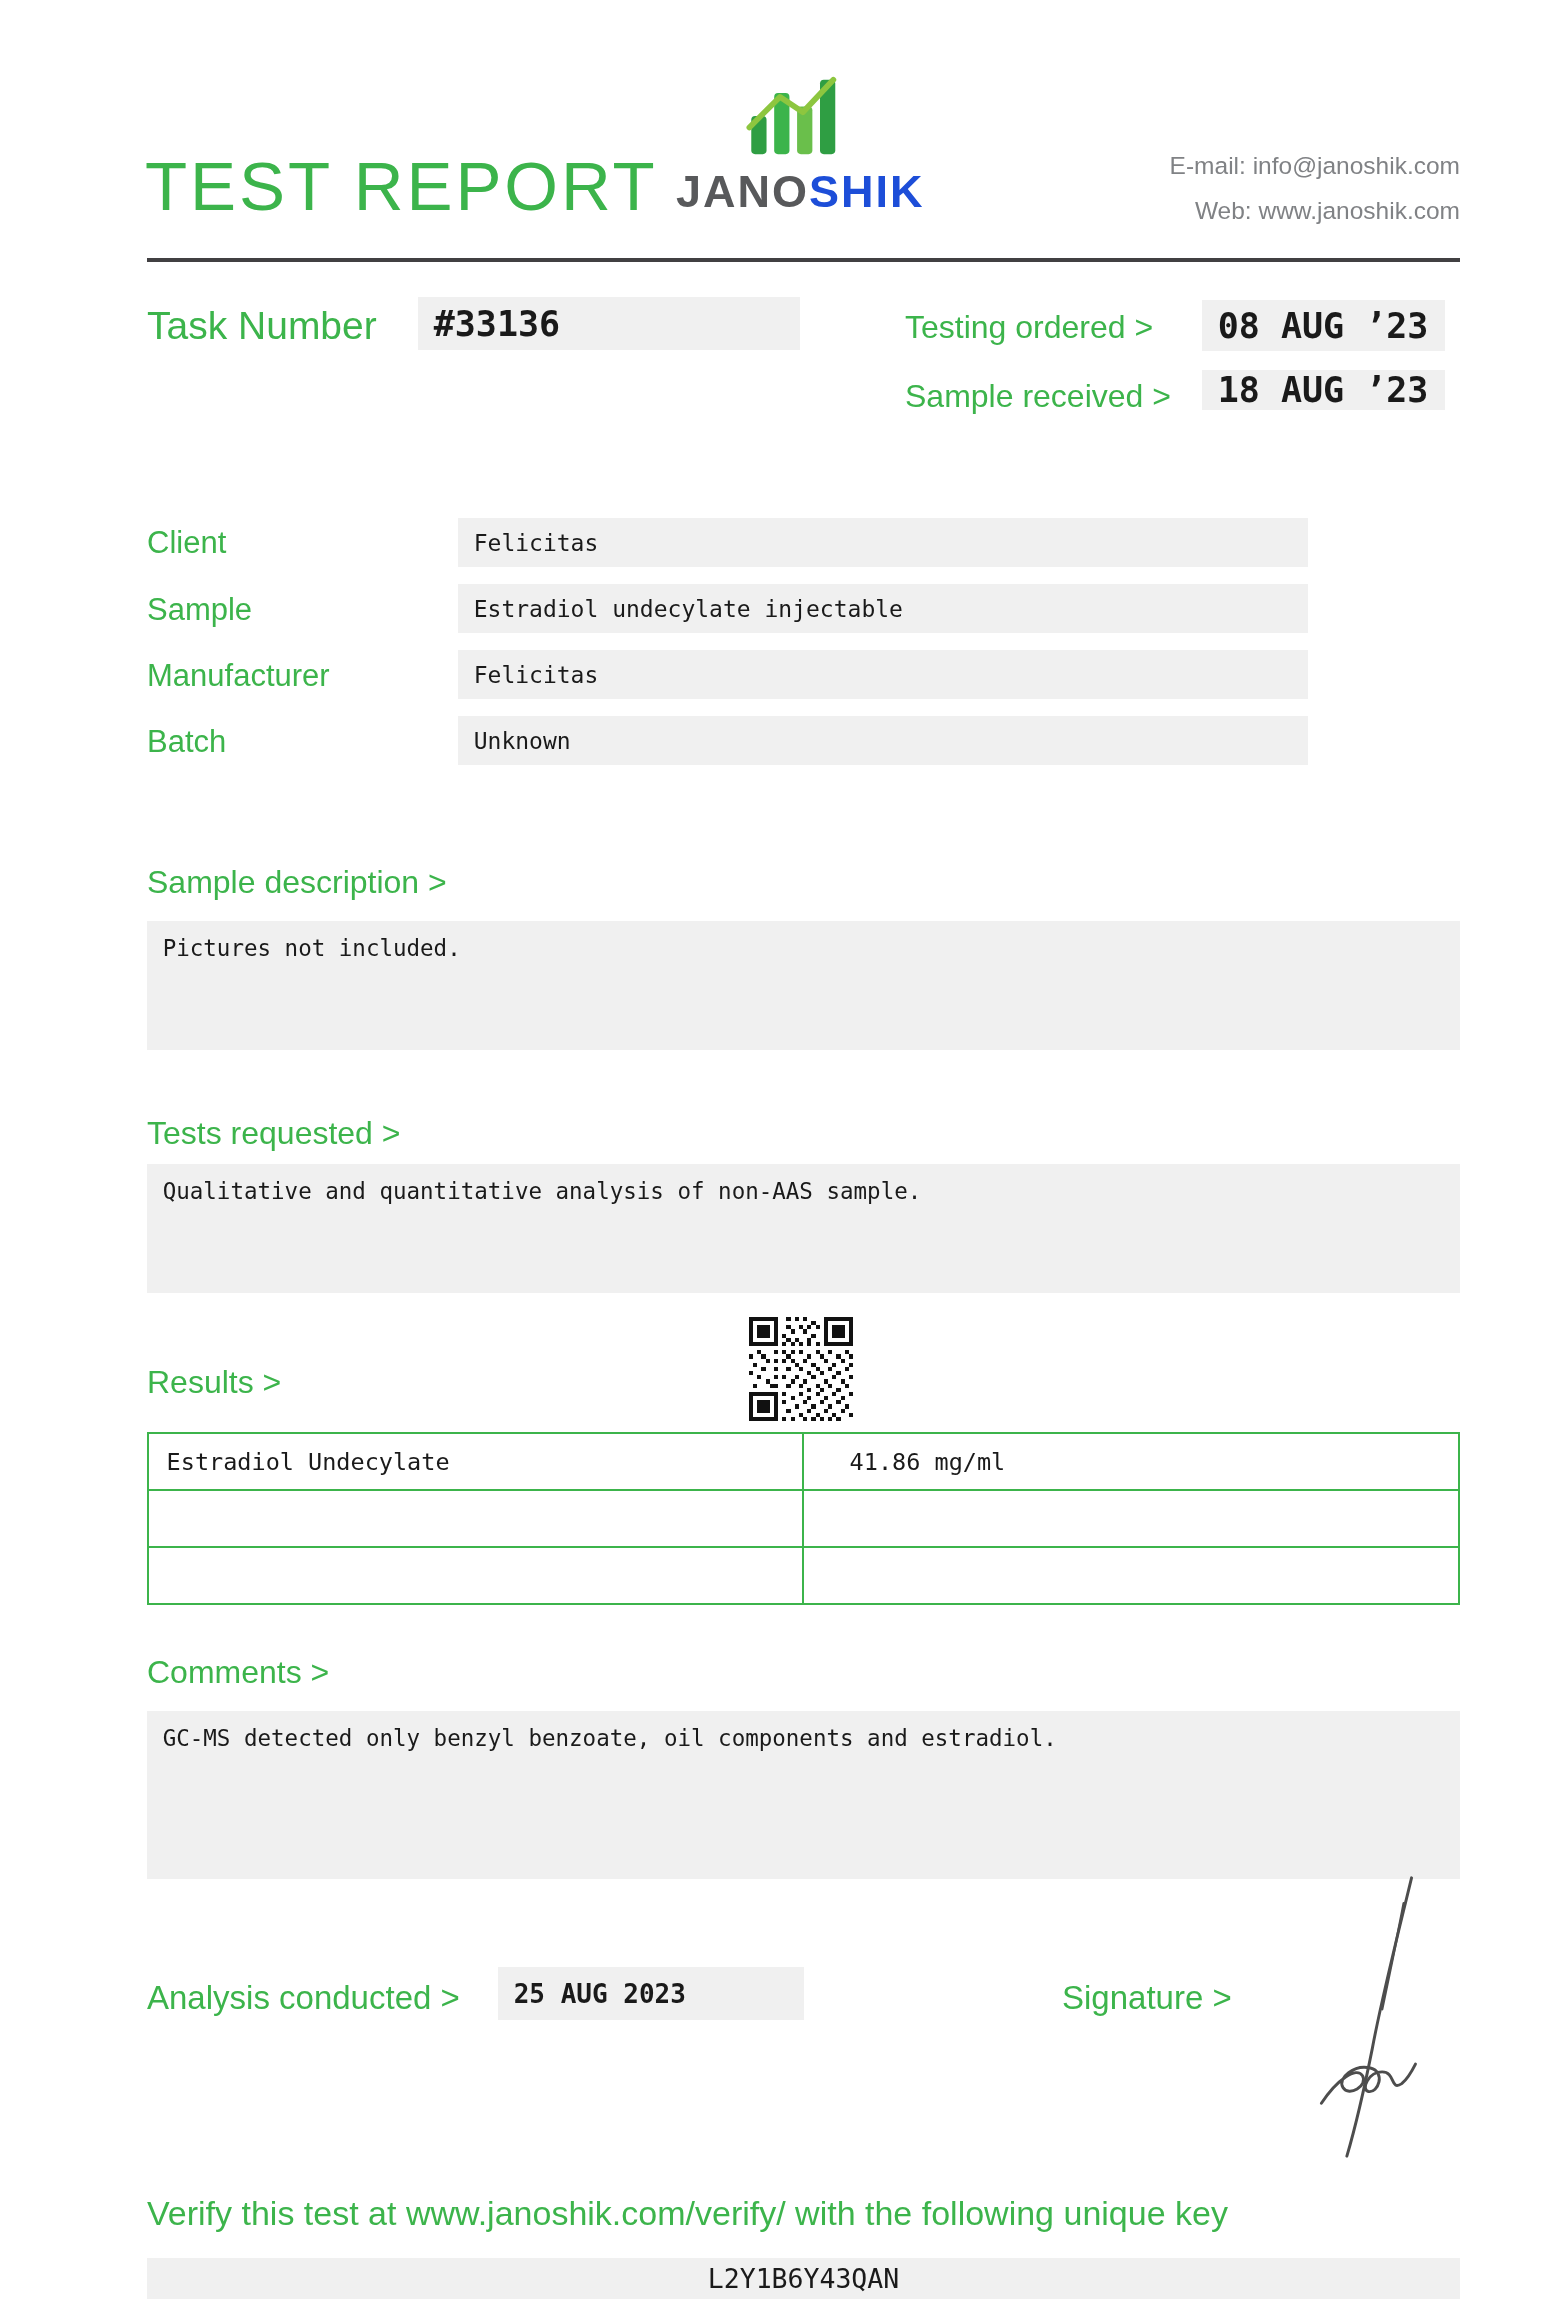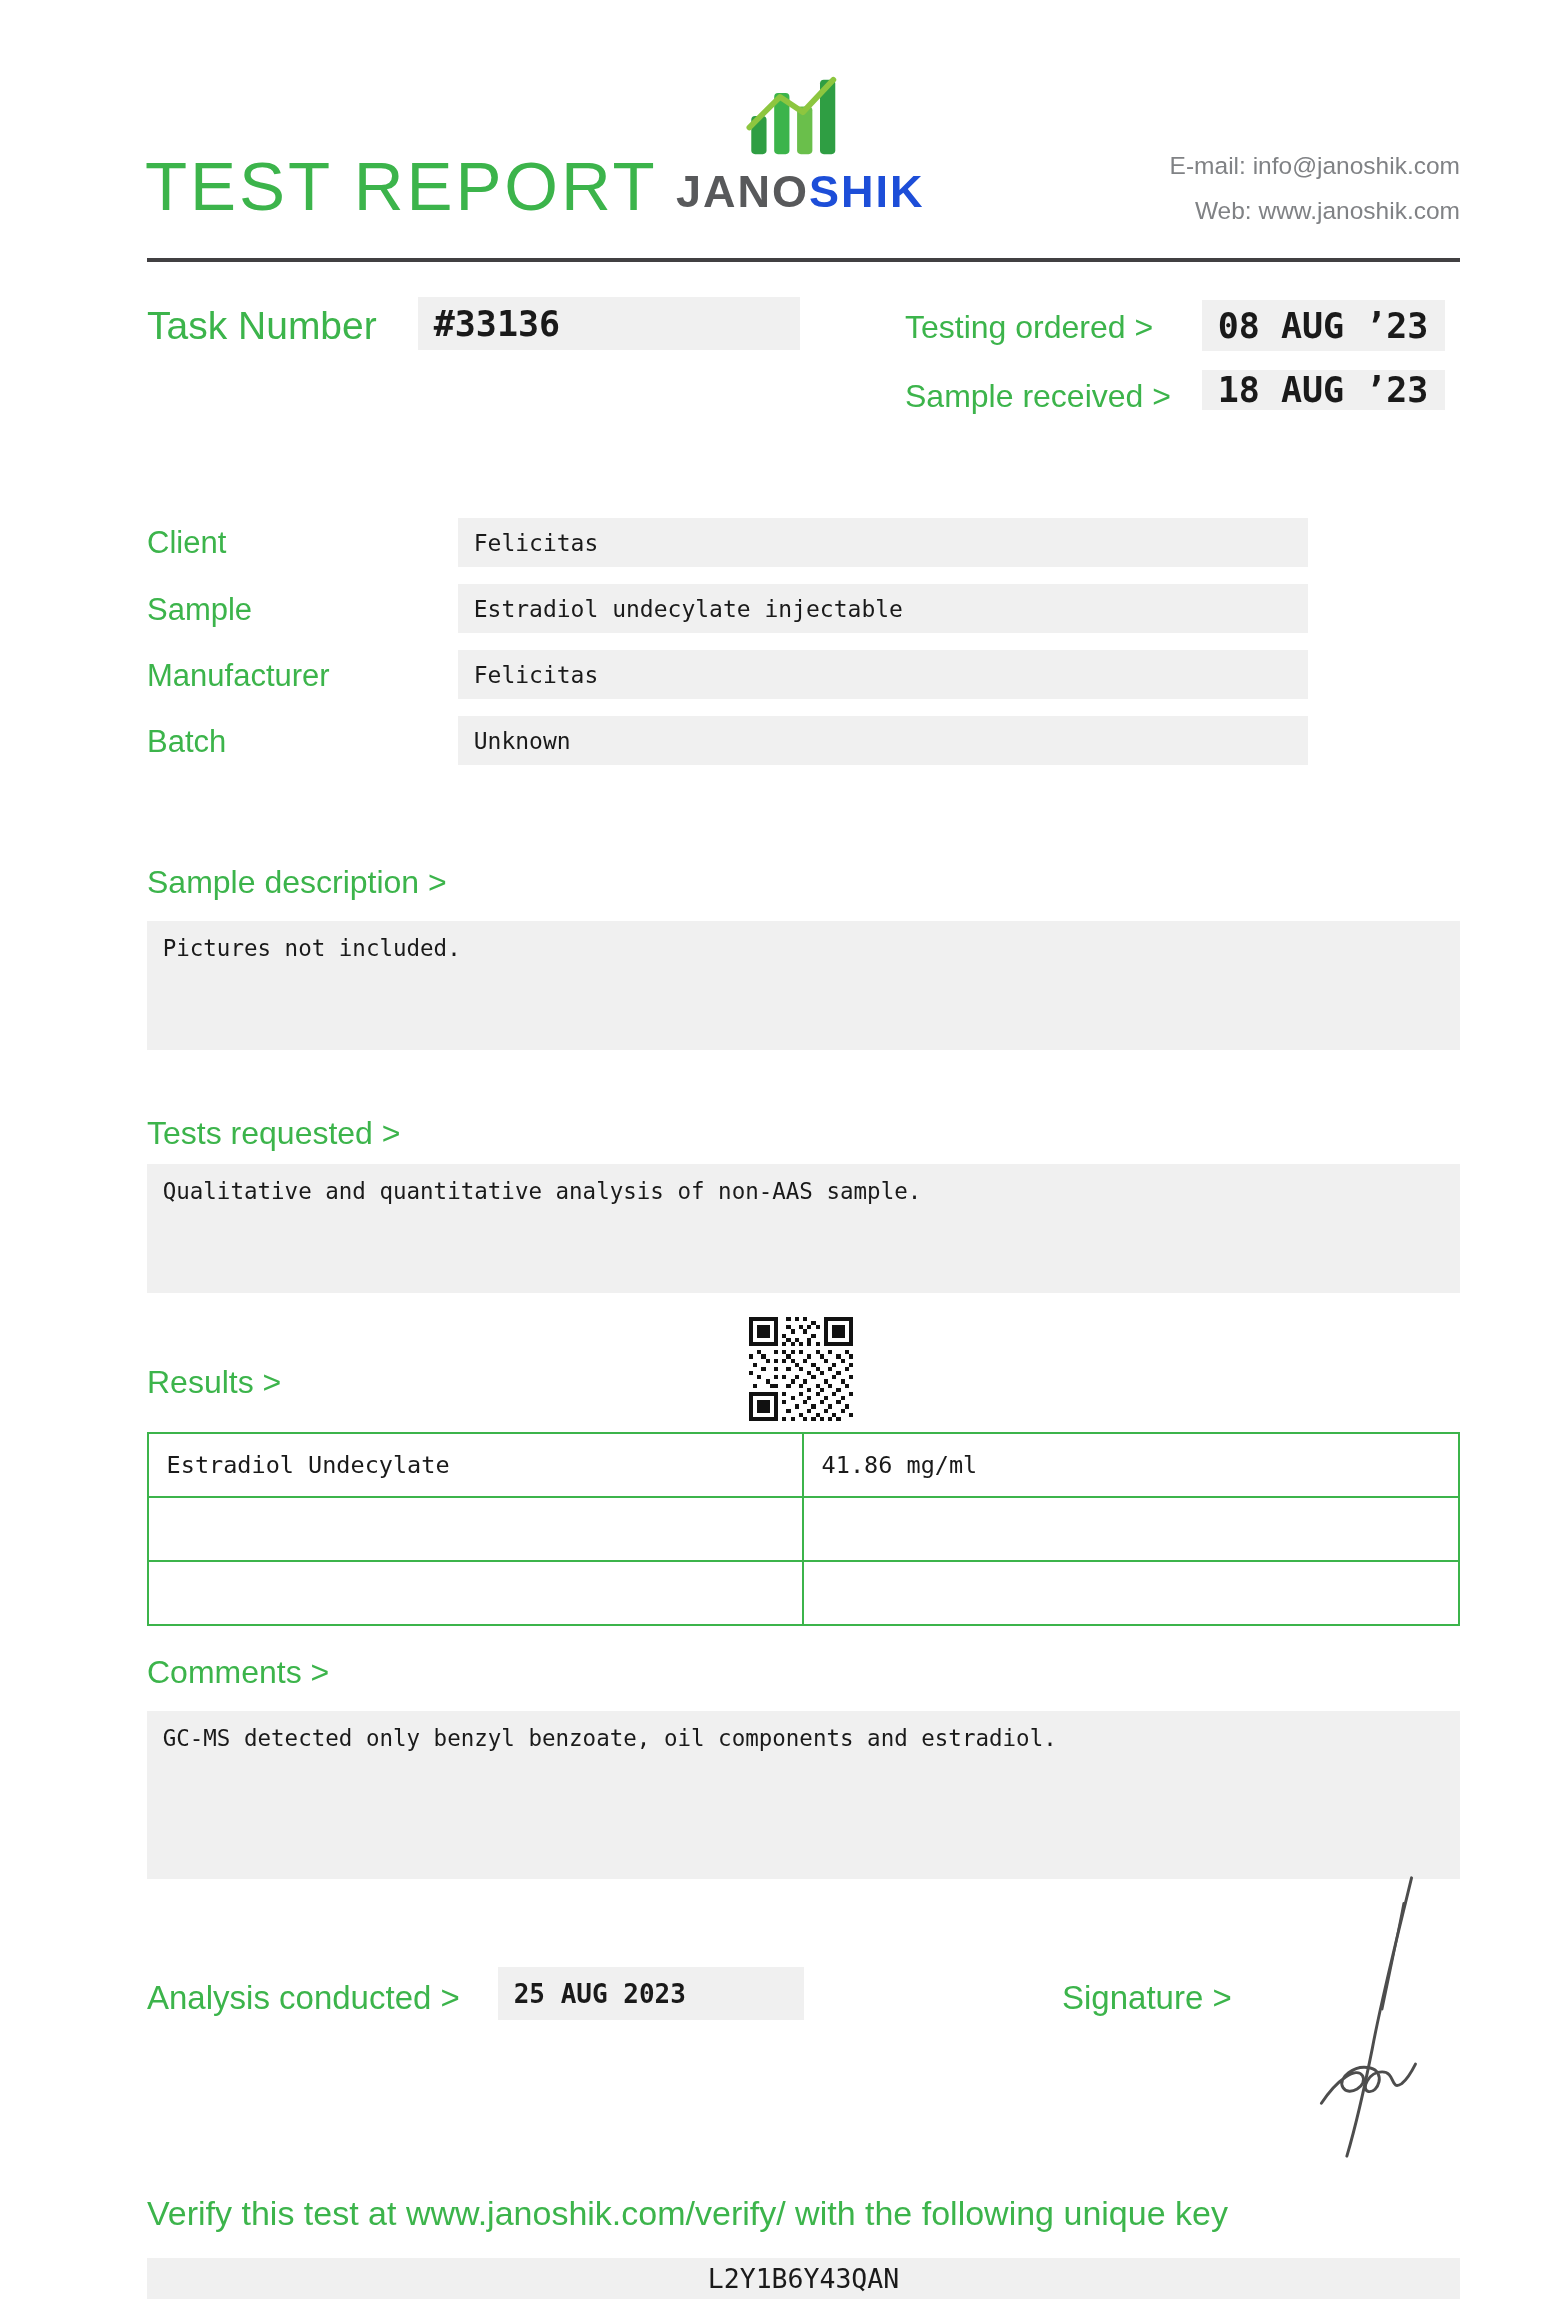--- a/index.html
+++ b/index.html
@@ -45,21 +45,21 @@
   
   .tbox{position:absolute;left:147px;width:1313px;background:#f0f0f0;box-sizing:border-box;
         padding:13.7px 15.7px;font-family:"DejaVu Sans Mono",monospace;font-size:22.5px;color:#1a1a1a;}
   .sd-box{top:921px;height:129px;}
   .tr-box{top:1164px;height:129px;}
   .com-box{top:1711px;height:168px;}
 
   
   .res-table{position:absolute;left:147px;top:1432px;width:1313px;
              border:2px solid #3cb44b;box-sizing:border-box;background:#fff;}
-  .res-row{display:flex;height:62px;border-top:2px solid #3cb44b;}
+  .res-row{display:flex;height:55px;border-top:2px solid #3cb44b;gap:28px;}
   .res-row:first-child{border-top:none;}
   .cell-sub{width:655px;border-right:2px solid #3cb44b;display:flex;align-items:center;
             padding:0 17.6px;box-sizing:border-box;font-family:"DejaVu Sans Mono",monospace;
             font-size:23.5px;}
   .cell-amt{flex:1;display:flex;align-items:center;padding:0 17.6px;box-sizing:border-box;
             font-family:"DejaVu Sans Mono",monospace;font-size:23.5px;}
 
   .qr{position:absolute;left:749px;top:1317px;width:104px;height:104px;}
   .sig{position:absolute;left:1286px;top:1870px;}
 

